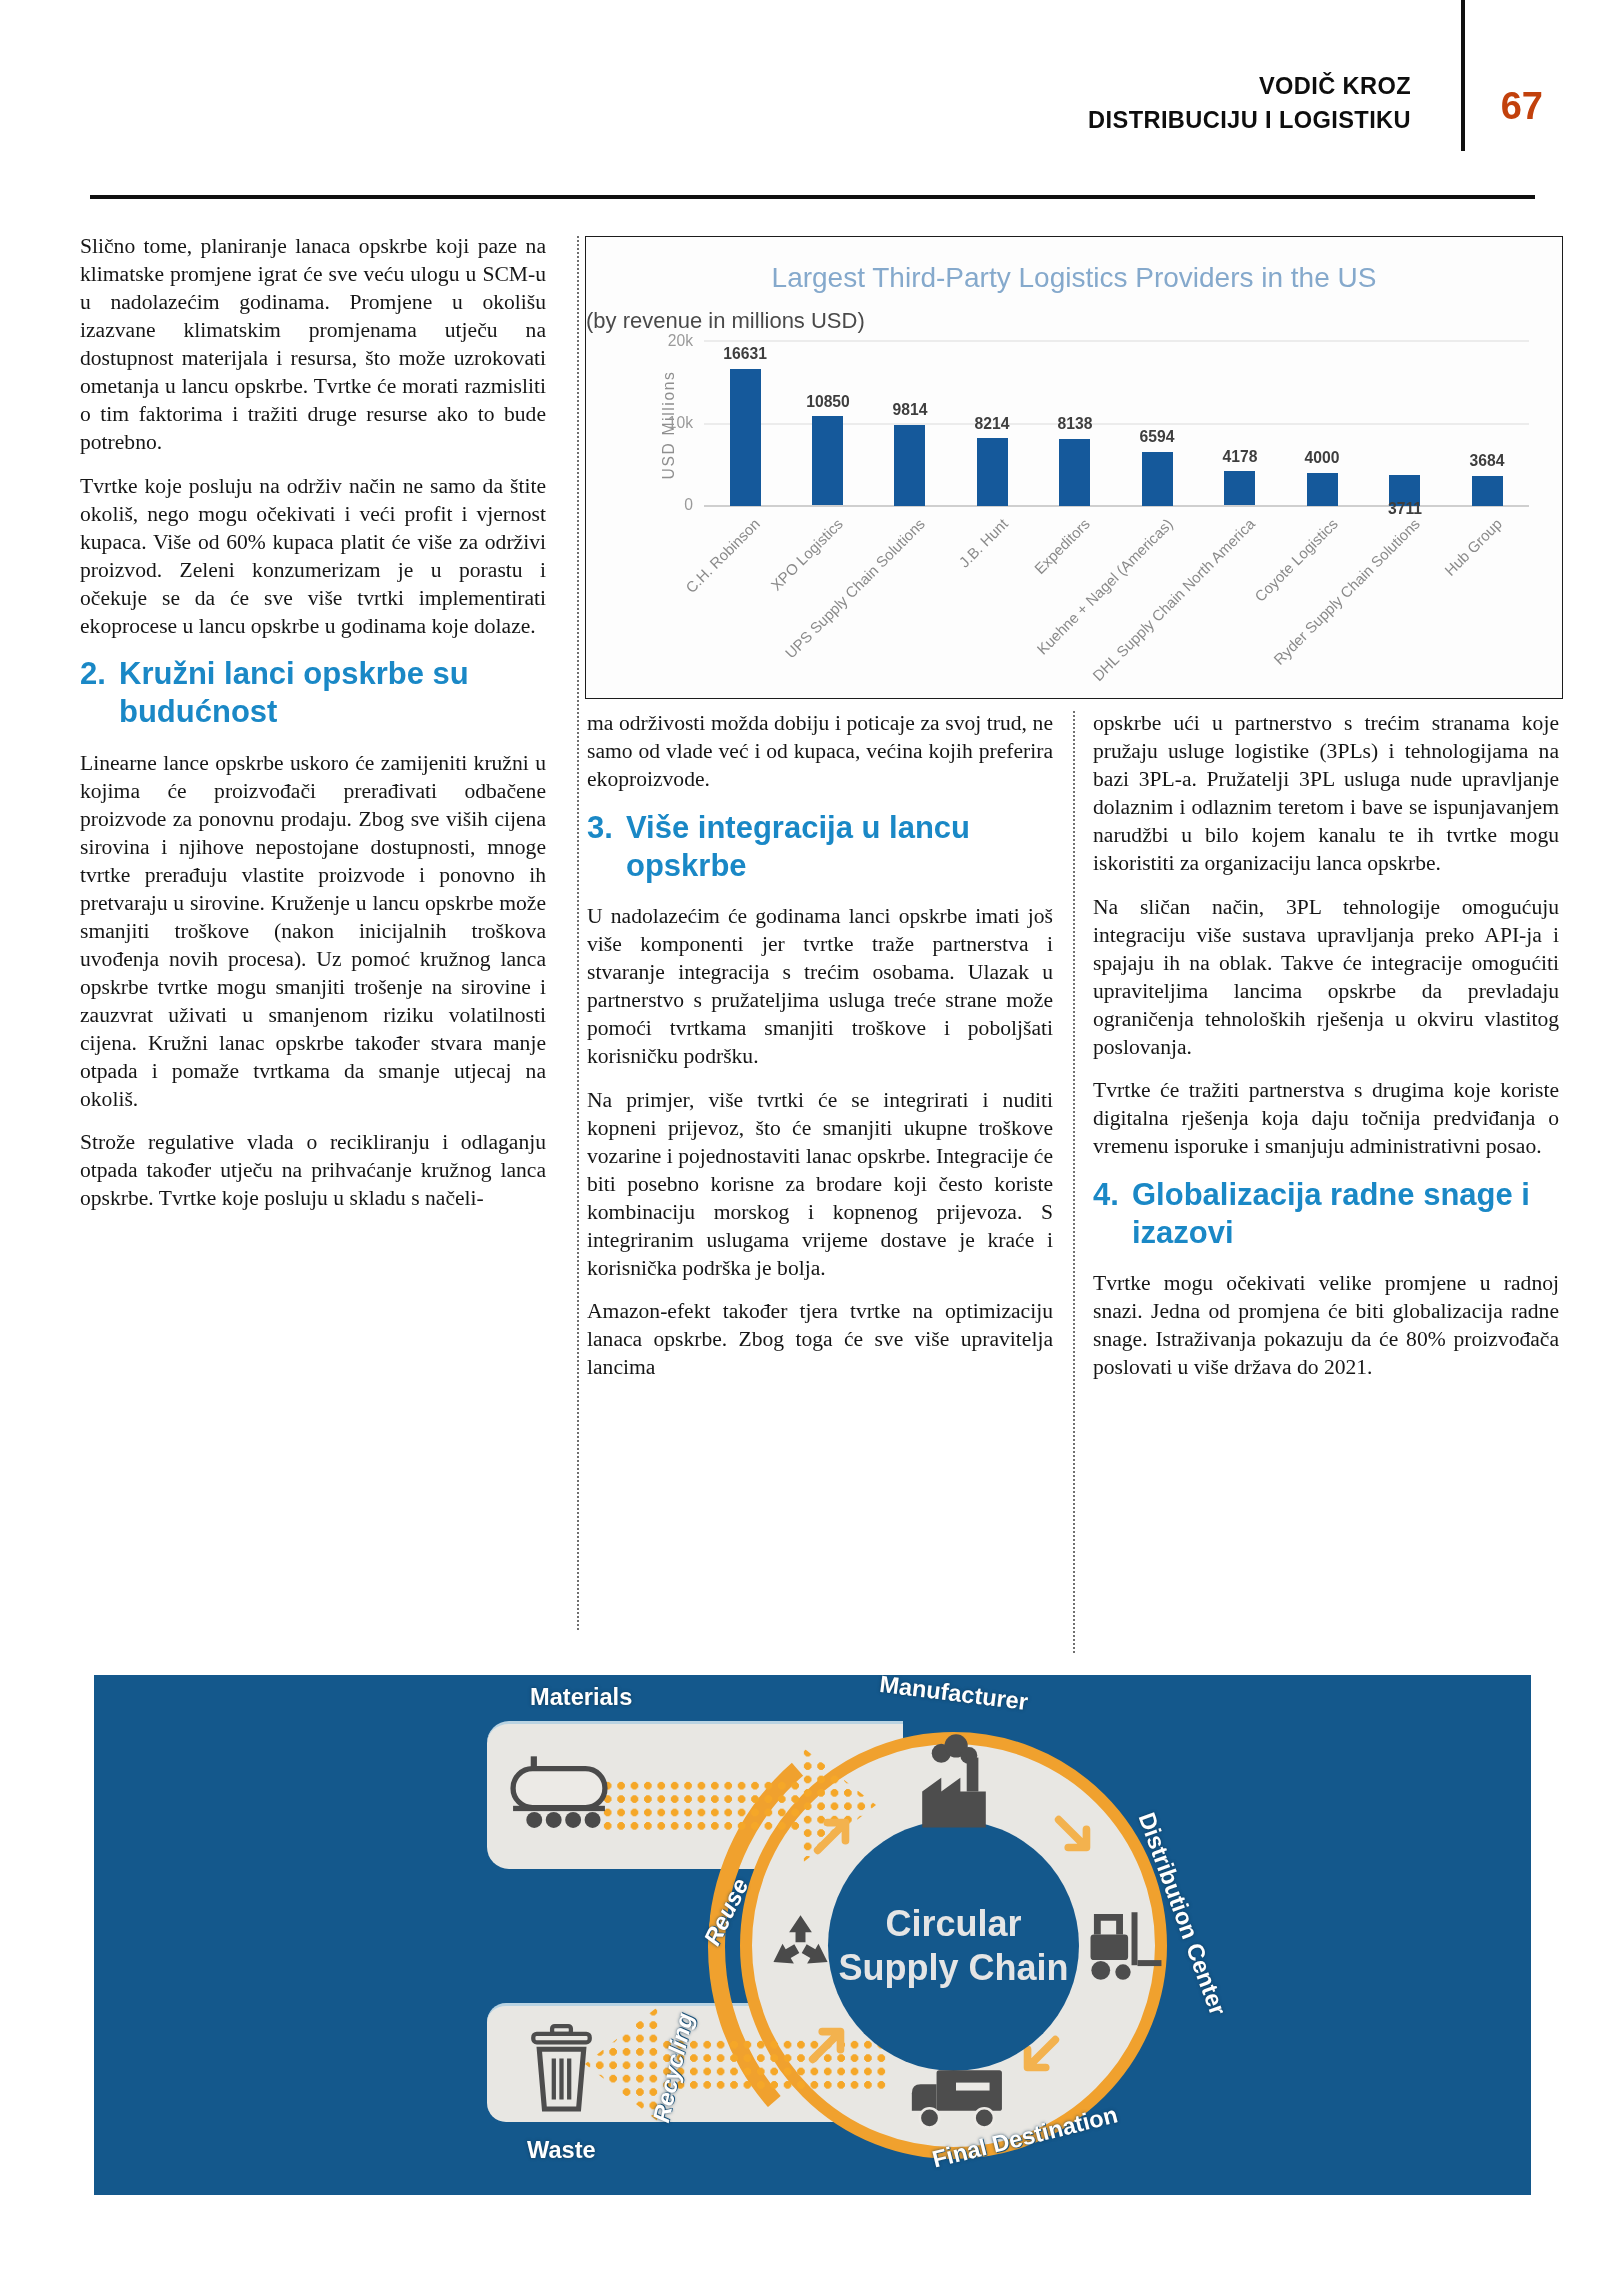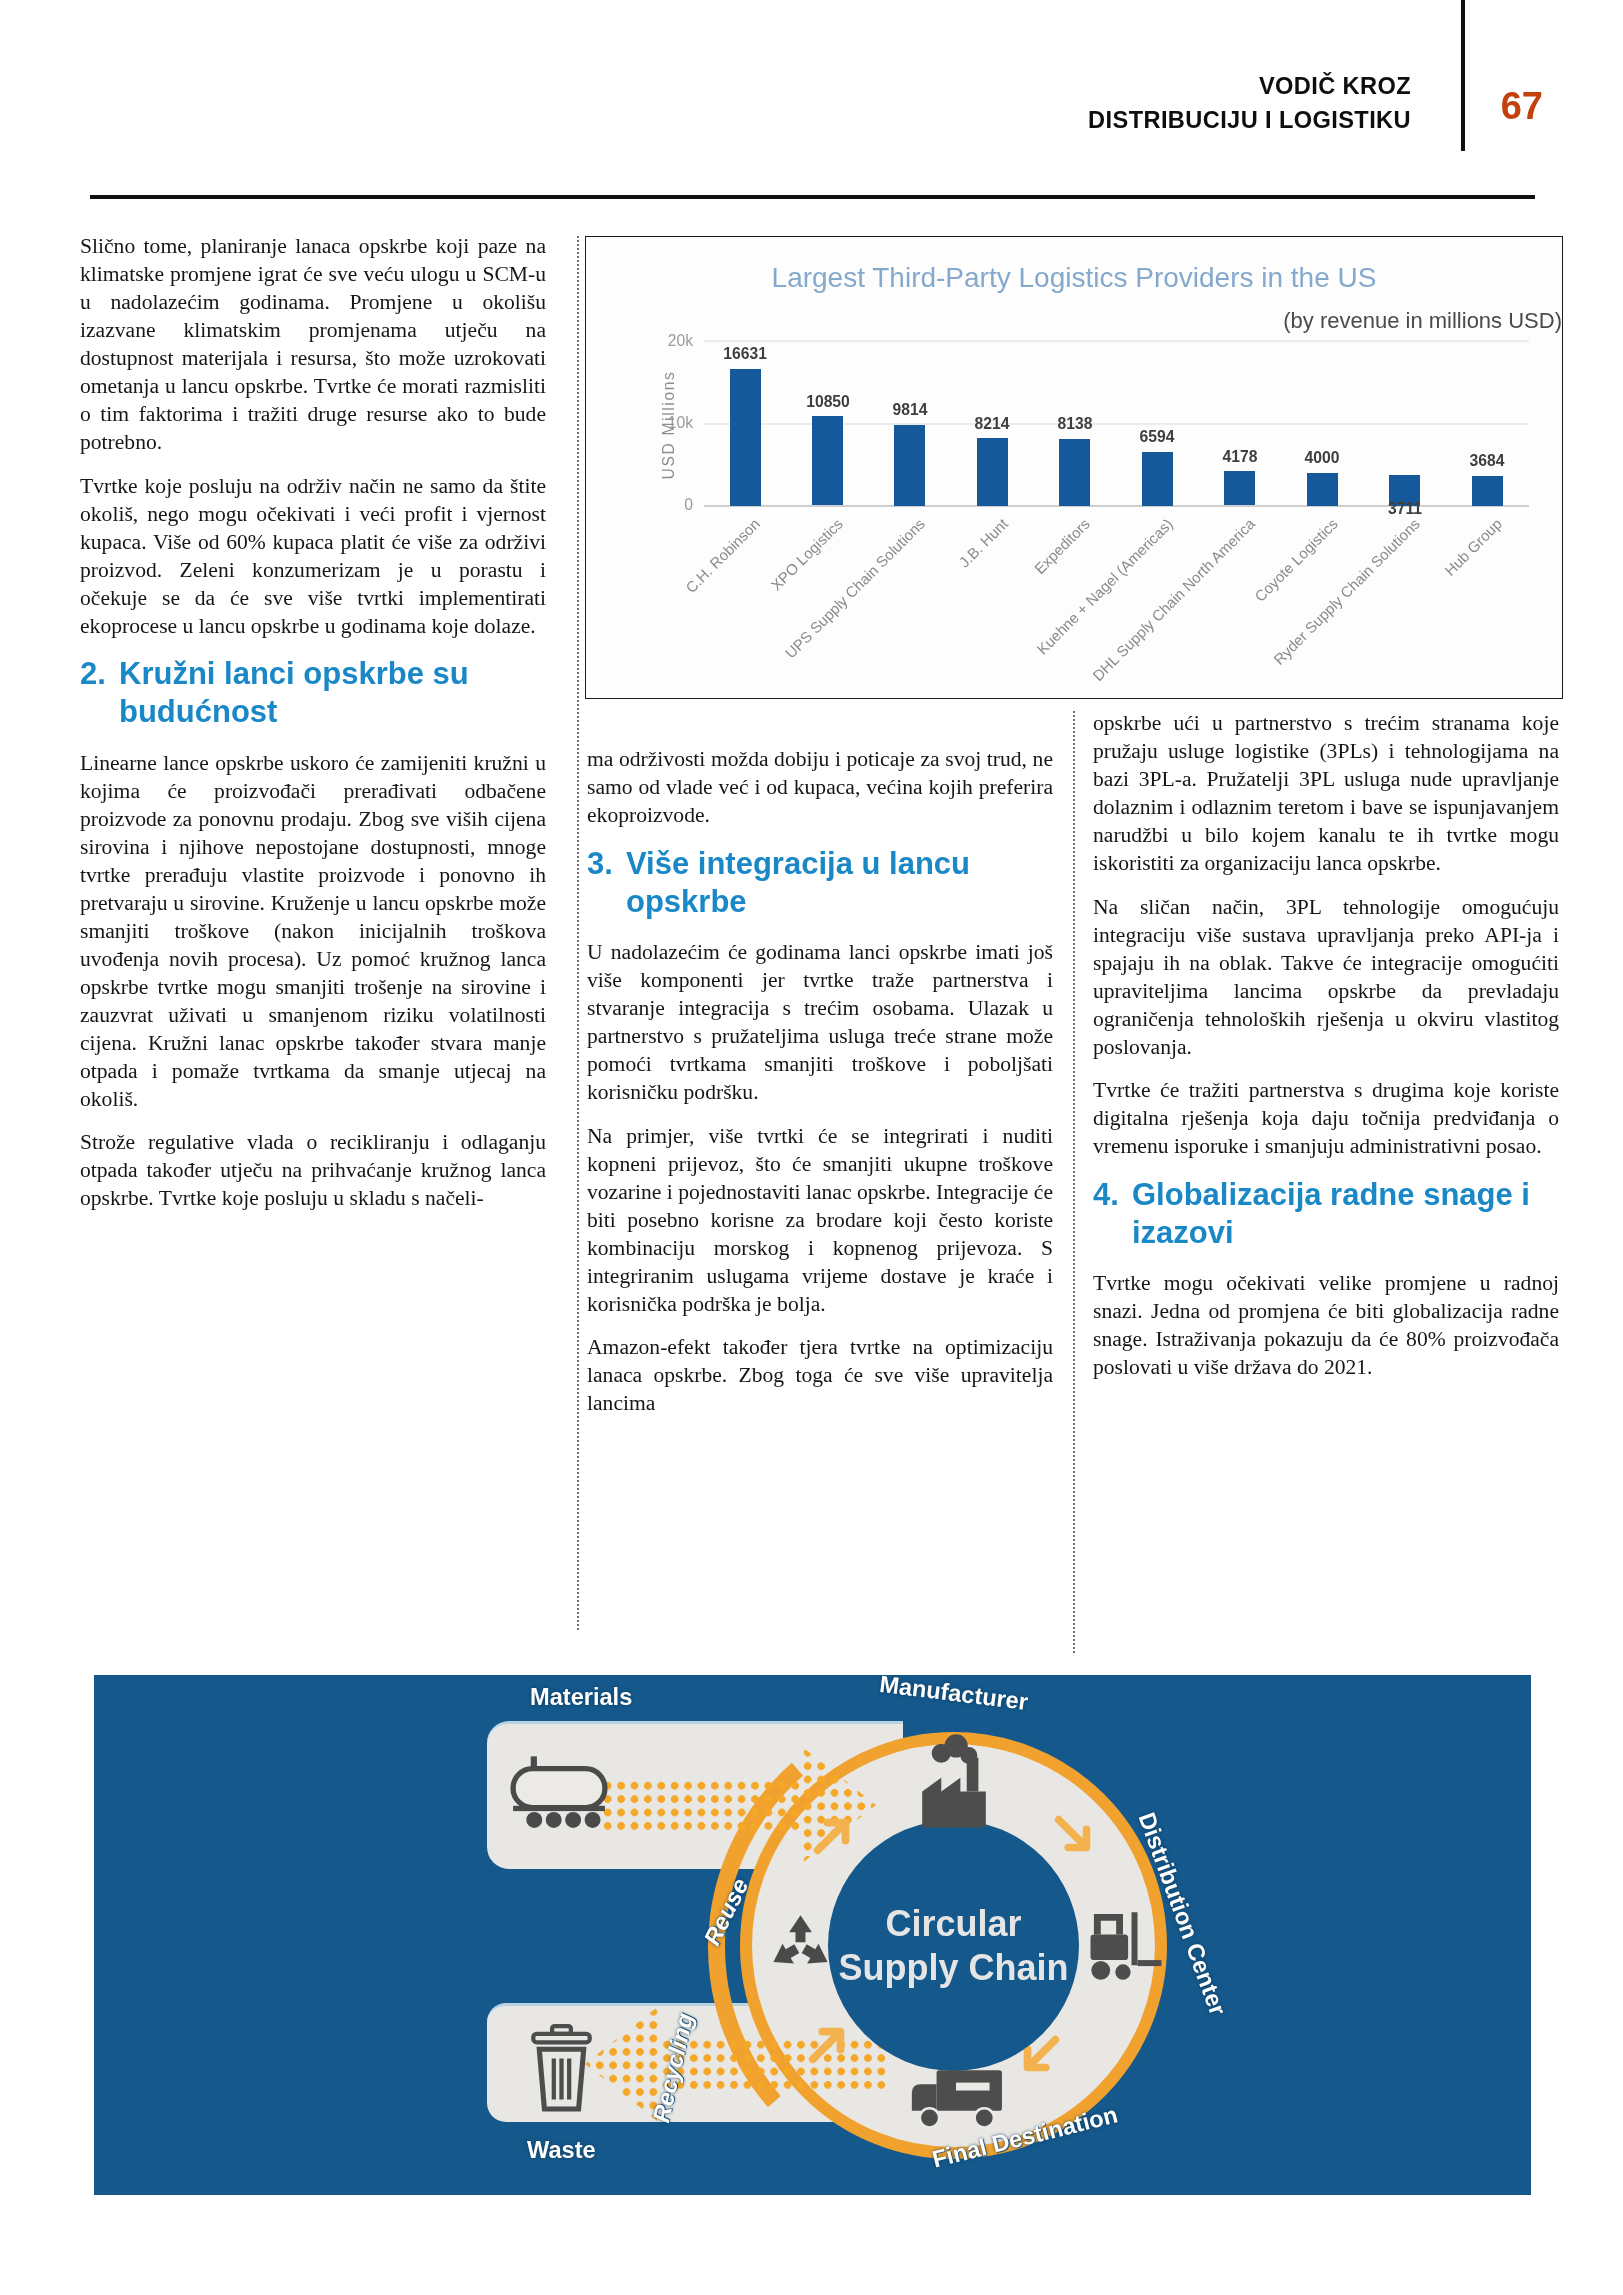--- a/index.html
+++ b/index.html
@@ -13,42 +13,42 @@
   .hdr-vrule{position:absolute;left:1461px;top:0;width:3.9px;height:151px;background:#101010;}
   .hdr-pagenum{position:absolute;top:85px;right:88px;font-family:"Liberation Sans",sans-serif;
     font-weight:700;font-size:38px;color:#c2410c;}
   .hdr-rule{position:absolute;left:90px;top:195px;width:1445px;height:3.9px;background:#101010;}
 
   
   .chart-box{position:absolute;left:585px;top:236px;width:978px;height:463px;
     border:1.6px solid #1c1c1c;background:#fdfdfd;box-sizing:border-box;}
   .chart-title{position:absolute;left:0;top:25px;width:100%;text-align:center;
     font-family:"Liberation Sans",sans-serif;font-size:28px;color:#85a9cc;}
-  .chart-subtitle{position:absolute;left:0;top:71px;width:100%;text-align:right;
+  .chart-subtitle{position:absolute;left:0;top:71px;width:100%;text-align:left;
     font-family:"Liberation Sans",sans-serif;font-size:22px;color:#4a4a4a;}
   .plot{position:absolute;left:118px;top:104px;width:825px;height:165px;}
   .gridline{position:absolute;left:0;width:100%;height:1.6px;background:#ececec;}
   .baseline{position:absolute;left:0;width:100%;height:1.6px;background:#cfcfcf;}
   .ytick{position:absolute;left:-58px;width:47px;text-align:right;
     font-family:"Liberation Sans",sans-serif;font-size:15.7px;color:#9a9a9a;}
   .ylab{position:absolute;left:-118px;top:75px;width:166px;text-align:center;
     transform:rotate(-90deg);font-family:"Liberation Sans",sans-serif;font-size:15.7px;
     letter-spacing:1.6px;color:#8f8f8f;}
   .bar{position:absolute;background:#15599b;}
   .bar-value{position:absolute;width:94px;text-align:center;
     font-family:"Liberation Sans",sans-serif;font-weight:700;font-size:15.7px;color:#3e3e3e;}
   .xlabel{position:absolute;width:259px;text-align:right;white-space:nowrap;
     transform:rotate(-45deg);transform-origin:100% 0;
     font-family:"Liberation Sans",sans-serif;font-size:15px;color:#8a8a8a;}
 
   
   .col{position:absolute;width:466px;font-size:21.6px;line-height:28px;text-align:justify;}
   .col p{margin:0 0 15.7px 0;}
   .col1{left:80px;top:232px;height:1421px;}
-  .col2{left:587px;top:709px;height:966px;margin-top:36px;}
+  .col2{left:587px;top:709px;height:966px;}
   .col3{left:1093px;top:709px;height:966px;}
   .dotsep{position:absolute;width:0;border-right:2.4px dotted #6f6f6f;}
   .sep1{left:577px;top:236px;height:1394px;}
   .sep2{left:1073px;top:711px;height:942px;}
   .sec-head{display:flex;font-family:"Liberation Sans",sans-serif;font-weight:700;
     font-size:31px;line-height:38px;color:#1a88c6;margin:11px 0 17.3px 0;text-align:left;}
   .sec-head .num{width:39px;flex:none;}
   .sec-head .txt{flex:1;}
 
   

